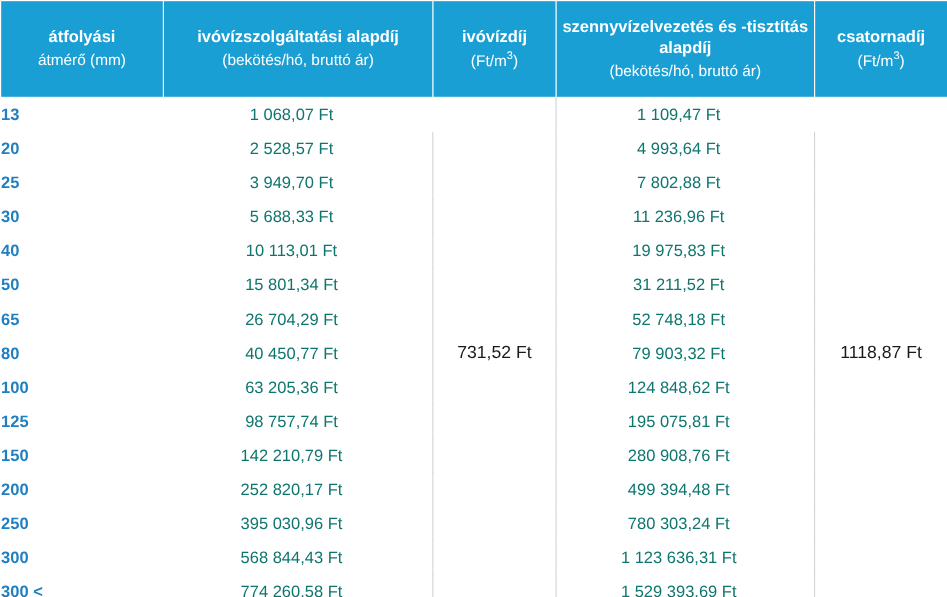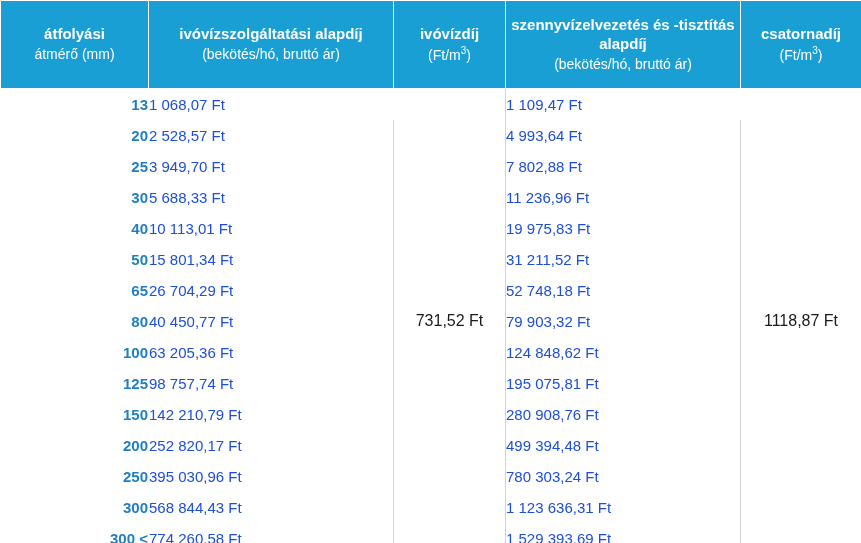--- a/index.html
+++ b/index.html
@@ -55,28 +55,28 @@
   .col-sfee  { width: 121px; margin-top: 40px; }
 
   tbody td {
     border: 1px solid #cfd4d8;
     font-size: 15px;
     height: 30px;
     background: #ffffff;
     color: #222222;
   }
   td.dia {
-    text-align: right;
+    text-align: left;
     color: #1f7fc0;
     font-weight: bold;
   }
   td.amount {
-    text-align: left;
+    text-align: center;
     padding-right: 12px;
-    color: #1d4ed8;
+    color: #0f766e;
   }
   td.merged {
     text-align: center;
     vertical-align: middle;
     font-size: 16px;
     color: #1a1a1a;
     border-left: 1px solid #cfd4d8;
     border-right: 1px solid #cfd4d8;
     border-top: 1px solid #cfd4d8;
     border-bottom: 1px solid #cfd4d8;

